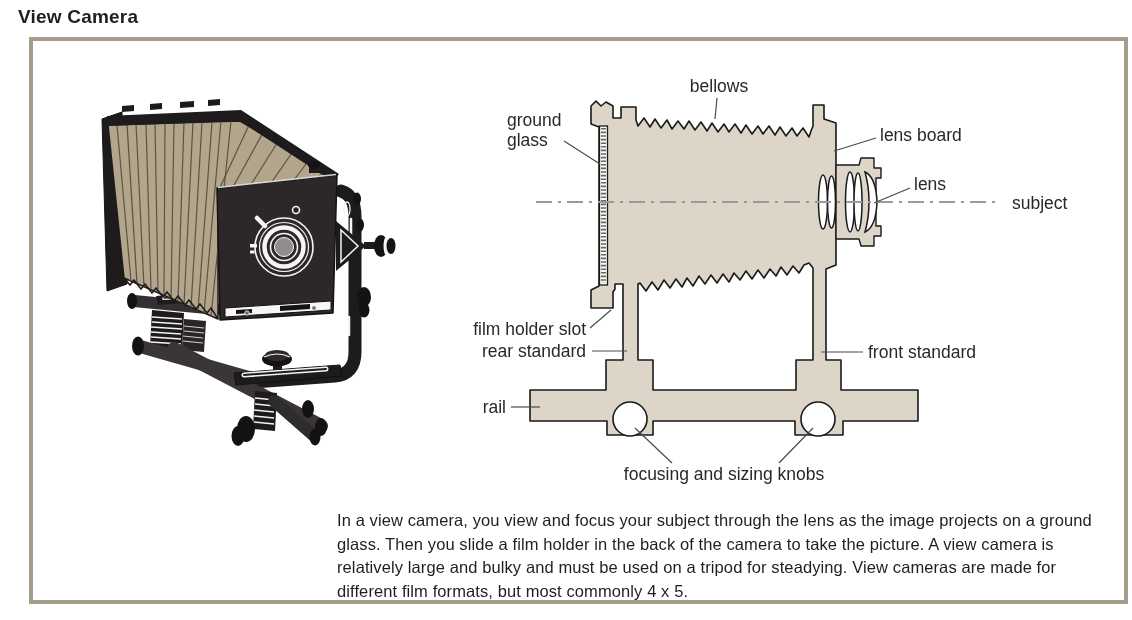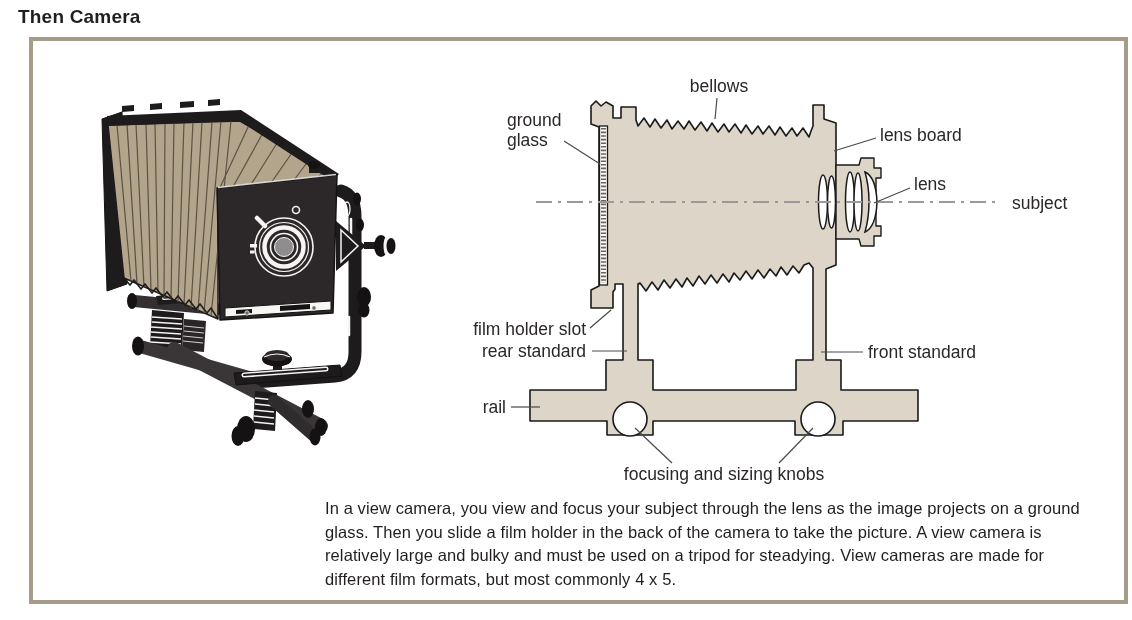--- a/index.html
+++ b/index.html
@@ -11,33 +11,33 @@
     position:absolute;left:18px;top:6px;margin:0;
     font-size:19px;font-weight:bold;color:#221e1f;letter-spacing:.2px;
   }
   .figure-box{
     position:absolute;left:29px;top:37px;width:1091px;height:559px;
     border:4px solid #a59c8a;background:#ffffff;
   }
   .illustration-svg{position:absolute;left:41px;top:38px;}
   .schematic-svg{position:absolute;left:416px;top:18px;}
   .figure-caption{
-    position:absolute;left:288px;top:452px;width:778px;margin:4px;
+    position:absolute;left:288px;top:452px;width:778px;margin:16px;
     font-size:16.5px;line-height:23.5px;color:#221e1f;letter-spacing:.1px;
   }
   svg text{
     font-family:"Liberation Sans",sans-serif;font-size:17.5px;fill:#2b2728;
   }
 </style>
 </head>
 <body>
 
 <div class="stage">
 
-  <h1 class="page-title">Then Camera</h1>
+  <h1 class="page-title">View Camera</h1>
 
   <div class="figure-box">
 
     <svg class="illustration-svg" width="350" height="390" viewBox="0 0 350 390">
 
       <g>
         <line x1="60" y1="222" x2="143" y2="230" stroke="#343031" stroke-width="12" stroke-linecap="round"></line>
         <ellipse cx="58" cy="222" rx="5" ry="8" fill="#141213"></ellipse>
         <path d="M82,217 L142,212 L144,221 L84,226 Z" fill="#1e1b1c"></path>
         <line x1="90" y1="219" x2="134" y2="215.5" stroke="#f5f4f2" stroke-width="4" stroke-linecap="round"></line>

